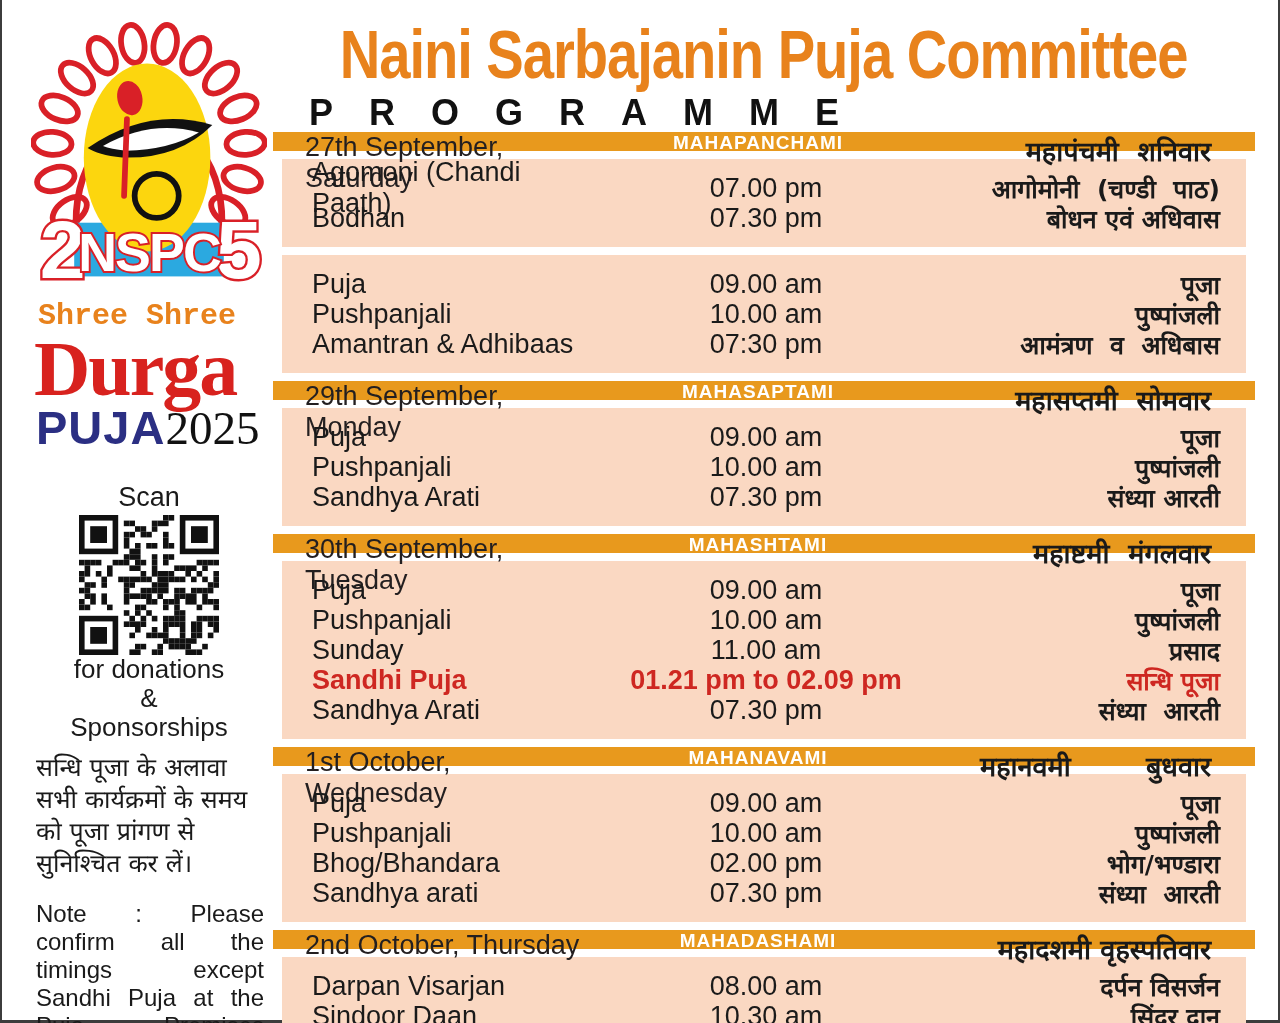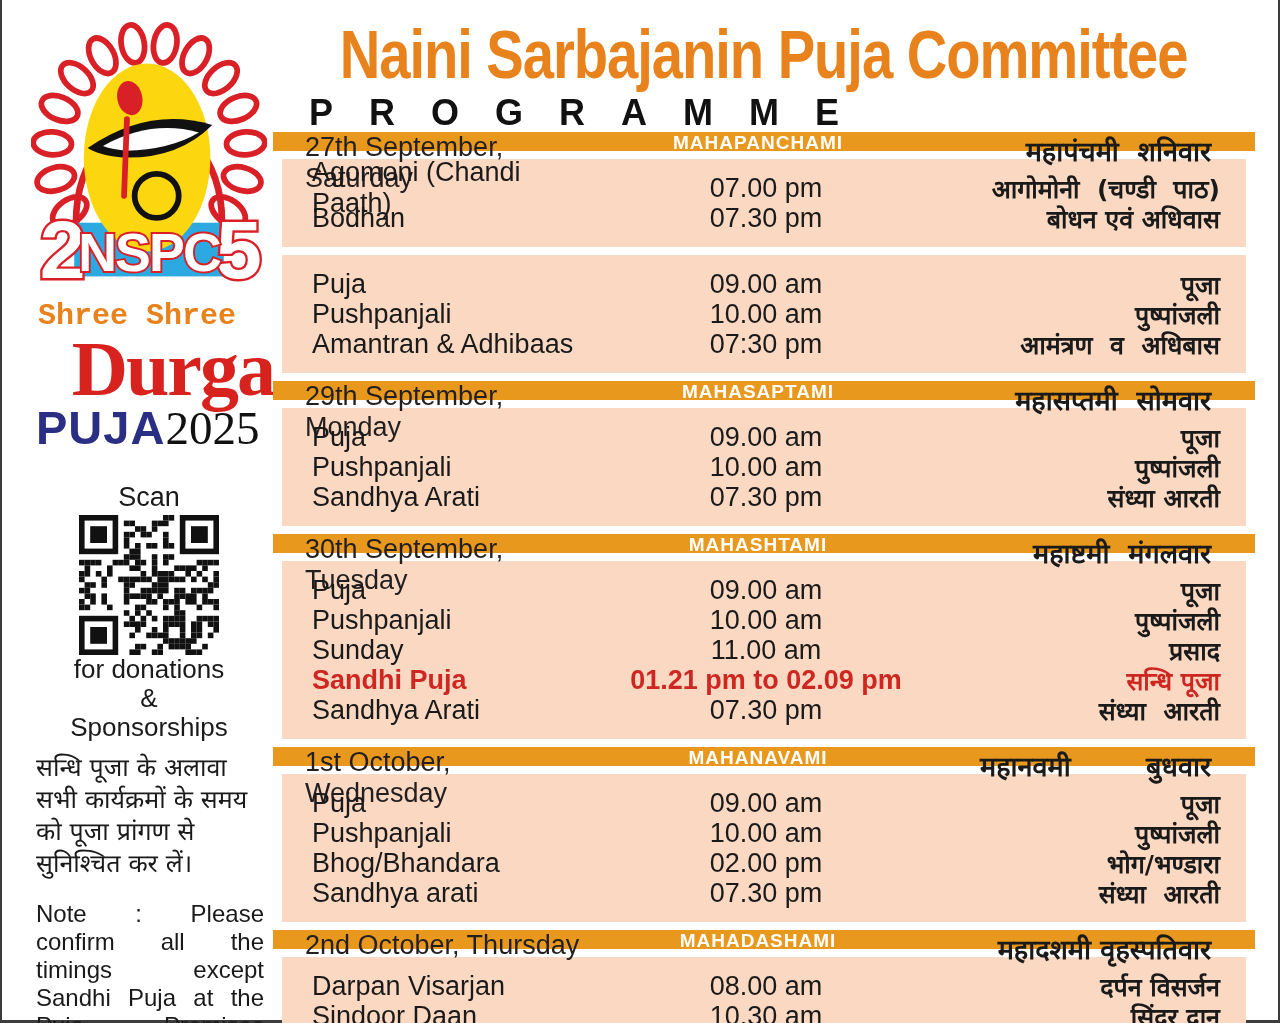--- a/index.html
+++ b/index.html
@@ -9,21 +9,21 @@
   }
   *{margin:0;padding:0;box-sizing:border-box;}
   html,body{width:1280px;height:1023px;background:#fff;overflow:hidden;}
   body{font-family:"Liberation Sans","DejaVu Sans",sans-serif;color:var(--ink);}
   .page{position:relative;width:1280px;height:1023px;background:#fff;
         border-left:2px solid #3c3c3c;border-right:2px solid #3c3c3c;border-bottom:3px solid #3c3c3c;}
   
   .sidebar{position:absolute;left:22px;top:6px;width:250px;text-align:center;}
   .logo{display:block;width:236px;height:280px;margin:0 auto;}
   .shree{font-size:30px;font-weight:bold;color:var(--title-orange);text-align:left;padding-left:14px;margin-top:13px;font-family:Liberation Mono, monospace;}
-  .durga{font-family:"Liberation Serif","DejaVu Serif",serif;font-size:78px;line-height:72px;font-weight:bold;color:#D8221E;text-align:right;padding-left:10px;letter-spacing:-2px;}
+  .durga{font-family:"Liberation Serif","DejaVu Serif",serif;font-size:78px;line-height:72px;font-weight:bold;color:#D8221E;text-align:left;padding-left:10px;letter-spacing:-2px;}
   .puja-line{text-align:left;padding-left:12px;line-height:46px;}
   .puja{font-size:47px;font-weight:bold;color:var(--navy);letter-spacing:1px;}
   .year{font-family:"Liberation Serif","DejaVu Serif",serif;font-size:47px;color:#111;}
   .scan{font-size:27px;margin-top:20px;}
   .qr{display:block;width:140px;height:140px;margin:2px auto 0;background:#fff;}
   .qr-cap{font-size:26px;line-height:29px;}
   .hindi-note{font-family:"DejaVu Sans","Liberation Sans",sans-serif;font-size:25px;line-height:32px;text-align:left;padding-left:12px;margin-top:10px;}
   .note{font-size:24px;line-height:28px;text-align:justify;margin-top:20px;padding:0 10px 0 12px;}
   .note::after{content:"";display:inline-block;width:100%;}
   

